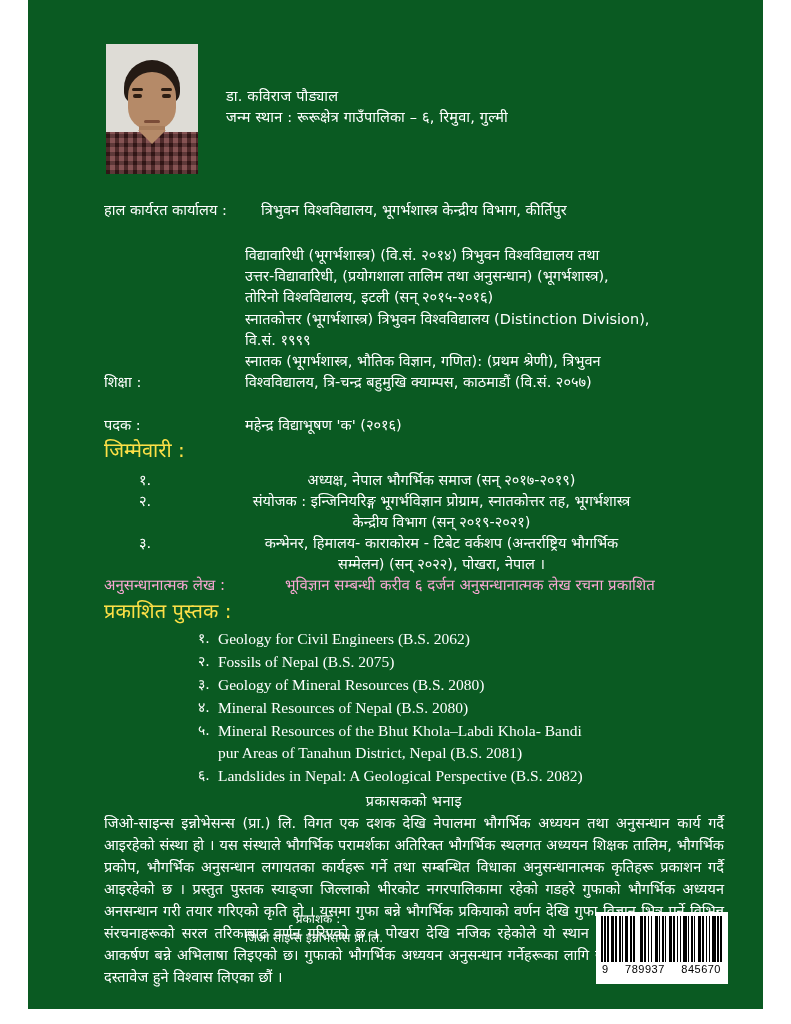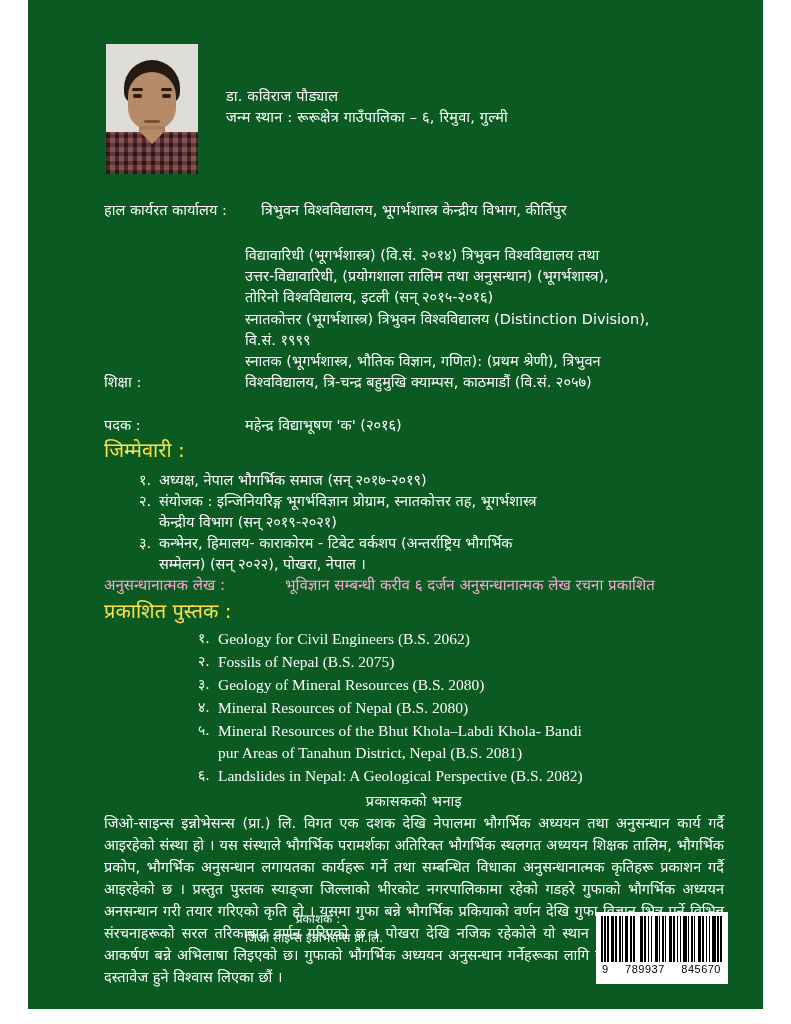--- a/index.html
+++ b/index.html
@@ -141,21 +141,21 @@
     list-style: none;
     color: #ffffff;
     font-size: 14.5px;
     line-height: 1.46;
   }
   .num-list li {
     display: flex;
     margin-left: 35px;
   }
   .num-list .num { flex: 0 0 20px; }
-  .num-list .txt { flex: 1 1 auto; }
+  .num-list .txt { flex: 1 1 auto; text-align: center; }
 
   
   .pub-list {
     margin: 2px 0 0 0;
     padding: 0;
     list-style: none;
     color: #ffffff;
     font-family: "Liberation Serif", serif;
     font-size: 15.5px;
     line-height: 1.47;

